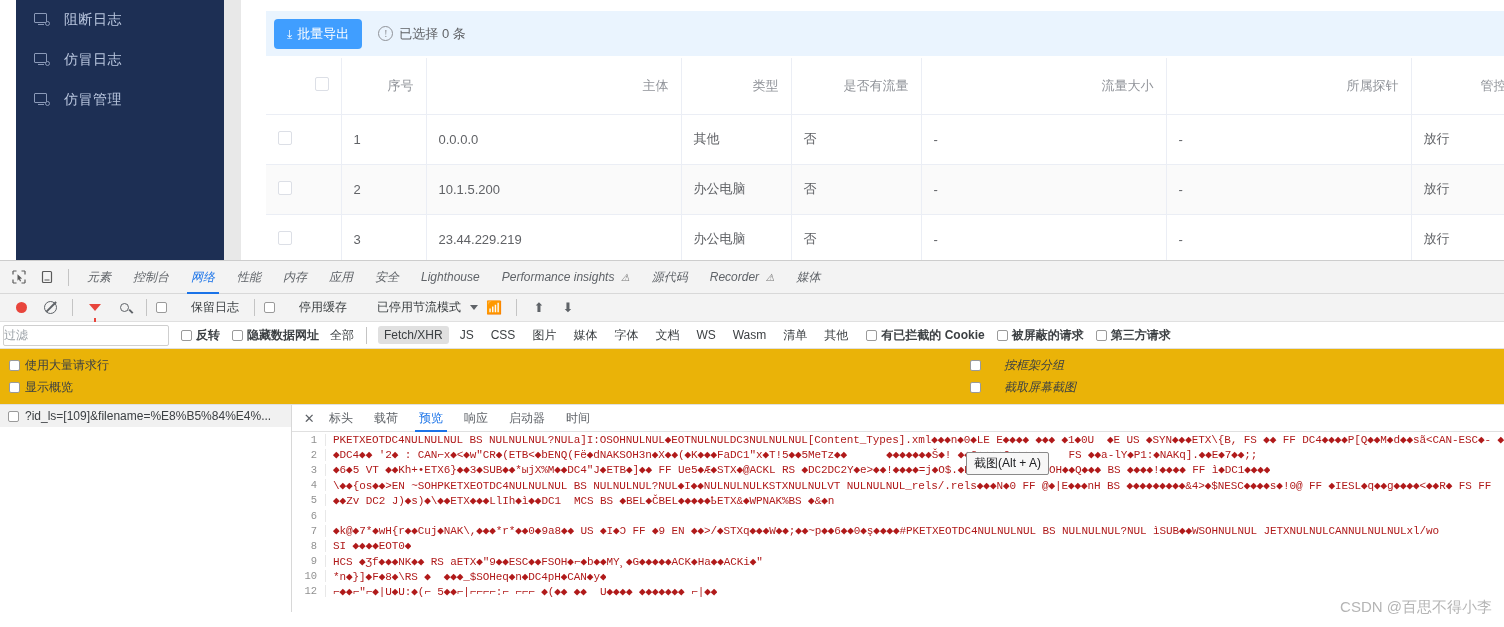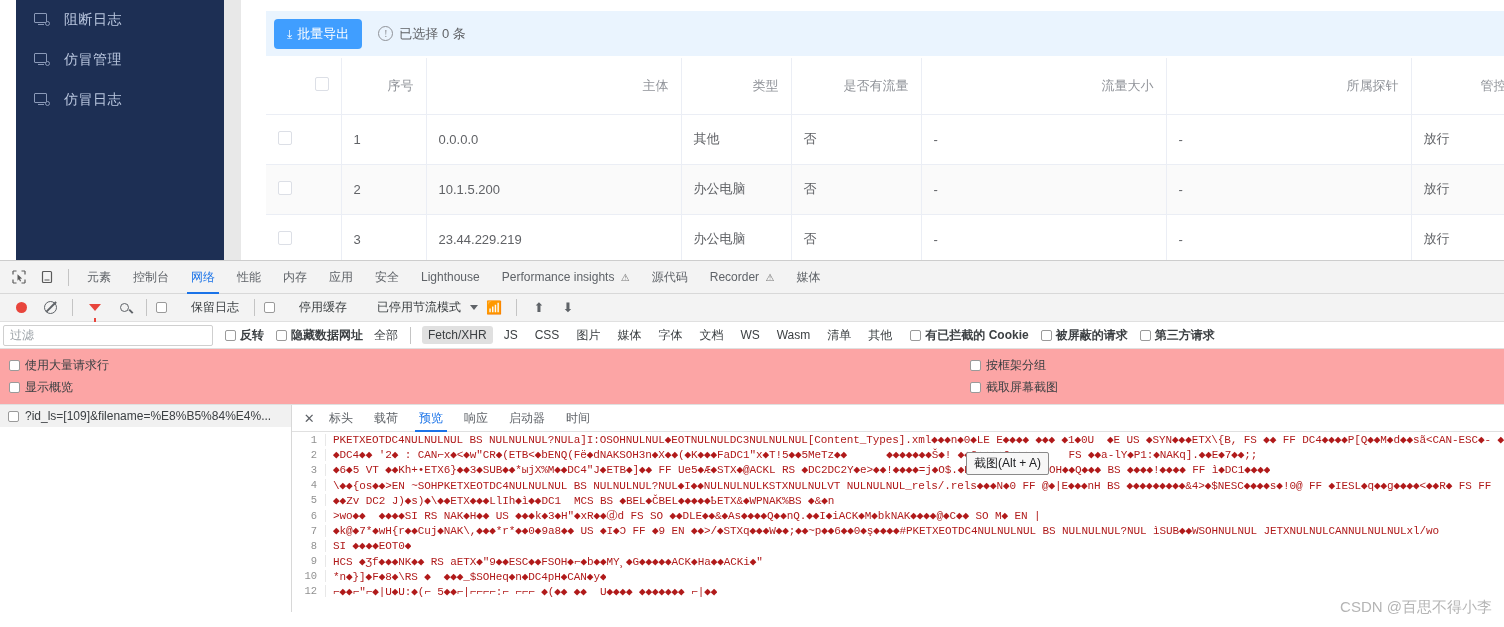--- a/index.html
+++ b/index.html
@@ -72,21 +72,21 @@
   }
 
   
   .devtools {
     position: absolute; left: 0; top: 260px; width: 1504px; height: 367px;
     background: #fff; border-top: 1px solid #cdcdcd;
     font-family: "Liberation Sans", sans-serif;
   }
   .dt-tabbar {
     height: 33px; background: #f3f3f3; border-bottom: 1px solid #d8d8d8;
-    display: flex; align-items: center; padding-left: 6px; gap: 2px;
+    display: flex; align-items: center; padding-left: 6px; gap: 2px; font-style: italic;
   }
   .dt-iconbtn {
     width: 26px; height: 26px; display: flex; align-items: center; justify-content: center;
     cursor: pointer; color: #5a5a5a;
   }
   .vsep { width: 1px; height: 17px; background: #c4c4c4; margin: 0 6px; }
   .dt-tab {
     padding: 0 10px; height: 33px; line-height: 33px; font-size: 12px;
     color: #5f6368; cursor: pointer; white-space: nowrap; position: relative;
   }
@@ -114,33 +114,33 @@
   .tb-lbl { margin-left: 21px; margin-right: 6px; font-family: Liberation Serif, serif; }
   .caret { width: 0; height: 0; border-left: 4px solid transparent; border-right: 4px solid transparent; border-top: 5px solid #5f6368; }
   .wifi-ico { font-size: 13px; color: #5f6368; }
   .arr { font-size: 13px; color: #5f6368; }
 
   .dt-filterbar {
     height: 27px; background: #fff; border-bottom: 1px solid #e0e0e0;
     display: flex; align-items: center; font-size: 12px; color: #3c4043;
   }
   .f-input {
-    width: 210px; height: 21px; margin-left: 3px; border: 1px solid #cfcfcf;
-    border-radius: 2px; padding: 0 6px; font-size: 12px; color: #404040;
+    width: 166px; height: 21px; margin-left: 3px; border: 1px solid #cfcfcf;
+    border-radius: 2px; padding: 0 0; font-size: 12px; color: #404040;
     font-family: "Liberation Sans", sans-serif; background: #fff;
   }
   .f-input::placeholder { color: #9aa0a6; }
   .f-chk { display: flex; align-items: center; gap: 4px; margin-left: 12px; cursor: pointer; font-weight: bold; }
   .ftype { padding: 2px 6px; margin-left: 5px; border-radius: 3px; cursor: pointer; }
   .ftype.sel { background: #e0e0e0; }
 
-  .dt-settings { background: #fca5a5; border-bottom: 1px solid #e0e0e0; padding: 5px 0 6px 0; font-size: 12px; color: #3c4043; }
+  .dt-settings { background: #eab308; border-bottom: 1px solid #e0e0e0; padding: 5px 0 6px 0; font-size: 12px; color: #3c4043; }
   .set-row { display: flex; align-items: center; height: 22px; padding-left: 9px; }
   .set-left { display: flex; align-items: center; gap: 5px; cursor: pointer; }
-  .set-right { position: absolute; left: 970px; display: flex; align-items: center; gap: 5px; cursor: pointer; }
+  .set-right { position: absolute; left: 970px; display: flex; align-items: center; gap: 23px; cursor: pointer; font-style: italic; }
 
   .dt-body { display: flex; height: 207px; }
   .req-list { width: 303px; border-right: 1px solid #d8d8d8; background: #fff; }
   .rl-head { height: 21px; border-bottom: 1px solid #e0e0e0; display: flex; align-items: center; padding-left: 8px; font-size: 12px; color: #3c4043; }
   .rl-row { height: 22px; display: flex; align-items: center; gap: 6px; padding-left: 8px; font-size: 12px; color: #3c4043; background: #f1f1f1; cursor: pointer; }
 
   .detail { flex: 1; background: #fff; position: relative; }
   .det-tabs { height: 27px; border-bottom: 1px solid #e0e0e0; display: flex; align-items: center; padding-left: 8px; gap: 1px; background: #fff; }
   .close-x { width: 18px; height: 18px; display: flex; align-items: center; justify-content: center; color: #5f6368; font-size: 13px; cursor: pointer; }
   .det-tab { padding: 0 10px; height: 27px; line-height: 27px; font-size: 12px; color: #5f6368; cursor: pointer; position: relative; }
@@ -178,28 +178,28 @@
             <i></i>
             <b></b>
           </span>
         <span class="side-label">阻断日志</span>
       </div>
       <div class="side-item">
         <span class="side-icon">
             <i></i>
             <b></b>
           </span>
-        <span class="side-label">仿冒管理</span>
+        <span class="side-label">仿冒日志</span>
       </div>
       <div class="side-item">
         <span class="side-icon">
             <i></i>
             <b></b>
           </span>
-        <span class="side-label">仿冒日志</span>
+        <span class="side-label">仿冒管理</span>
       </div>
     </div>
 
     <div class="gap-col"></div>
 
     <div class="content">
       <div class="toolbar">
         <button class="btn-export">
           <span class="dl-ico">⤓</span>
           <span>批量导出</span>
@@ -437,21 +437,20 @@
           <div class="pv-line">
               <span class="pv-num">4</span>
               <span class="pv-txt">\◆◆{os◆◆&gt;EN ~SOHPKETXEOTDC4NULNULNUL BS NULNULNUL?NUL◆I◆◆NULNULNULKSTXNULNULVT NULNULNUL_rels/.rels◆◆◆N◆0 FF @◆|E◆◆◆nH BS ◆◆◆◆◆◆◆◆◆&amp;4&gt;◆$NESC◆◆◆◆s◆!0@ FF ◆IESL◆q◆◆g◆◆◆◆&lt;◆◆R◆ FS FF</span>
             </div>
           <div class="pv-line">
               <span class="pv-num">5</span>
               <span class="pv-txt">◆◆Zv DC2 J)◆s)◆\◆◆ETX◆◆◆LlIh◆ì◆◆DC1  MCS BS ◆BEL◆ČBEL◆◆◆◆◆ҍETX&amp;◆WPNAK%BS ◆&amp;◆n</span>
             </div>
           <div class="pv-line">
               <span class="pv-num">6</span>
-              <span class="pv-txt">&gt;wo◆◆  ◆◆◆◆SI RS NAK◆H◆◆ US ◆◆◆k◆3◆H"◆xR◆◆ⓓd FS SO ◆◆DLE◆◆&amp;◆As◆◆◆◆Q◆◆nQ.◆◆I◆iACK◆M◆bkNAK◆◆◆◆@◆C◆◆ SO M◆ EN |</span>
             </div>
           <div class="pv-line">
               <span class="pv-num">7</span>
               <span class="pv-txt">◆k@◆7*◆wH{r◆◆Cuj◆NAK\,◆◆◆*r*◆◆0◆9a8◆◆ US ◆I◆Ͻ FF ◆9 EN ◆◆&gt;/◆STXq◆◆◆W◆◆;◆◆~p◆◆6◆◆0◆ş◆◆◆◆#PKETXEOTDC4NULNULNUL BS NULNULNUL?NUL ìSUB◆◆WSOHNULNUL JETXNULNULCANNULNULNULxl/wo</span>
             </div>
           <div class="pv-line">
               <span class="pv-num">8</span>
               <span class="pv-txt">SI ◆◆◆◆EOT0◆</span>
             </div>
           <div class="pv-line">

